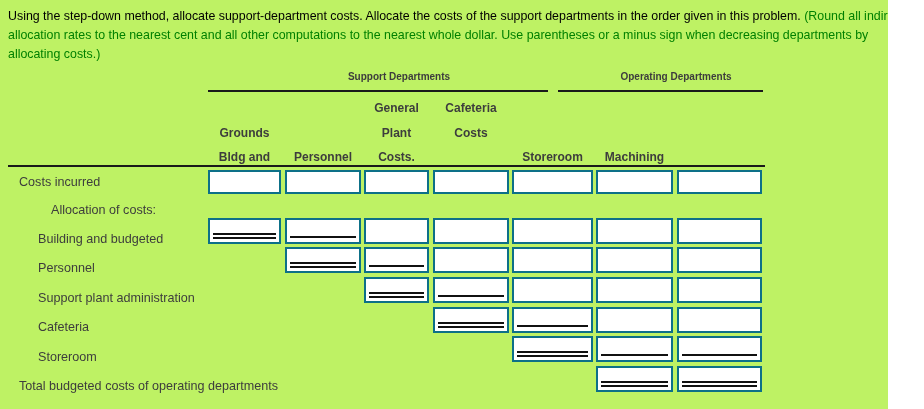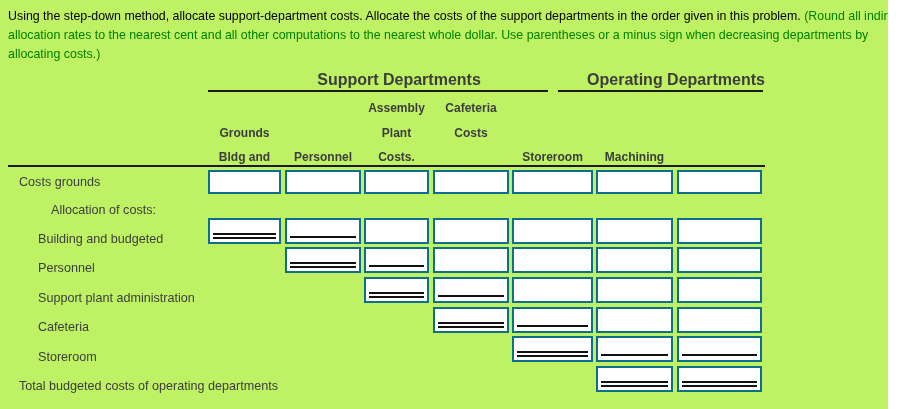--- a/index.html
+++ b/index.html
@@ -2,21 +2,21 @@
 <html style="--input-border: #0d7088; --note-green: #008000; --rule: #1a1a1a; --text: #3d3d3d;"><head>
 <meta charset="utf-8">
 <style>
   html,body{margin:0;padding:0;background:#fff;}
   #page{position:relative;width:888px;height:409px;background:#bef264;overflow:hidden;
         font-family:"Liberation Sans","DejaVu Sans",sans-serif;}
   #instructions{position:absolute;left:8px;top:7px;width:908px;
         font-size:12.4px;line-height:19px;color:#000;}
   .green-note{color:var(--note-green,#008000);}
   .group-label{position:absolute;top:71px;transform:translateX(-50%);
-        font-size:16px;font-weight:bold;color:var(--text,#3d3d3d);white-space:nowrap;}
+        font-size:10px;font-weight:bold;color:var(--text,#3d3d3d);white-space:nowrap;}
   .hline{position:absolute;height:2px;background:var(--rule,#1a1a1a);}
   .col-head{position:absolute;top:96px;text-align:center;font-size:12px;font-weight:bold;
         color:var(--text,#3d3d3d);}
   .col-head .hl{line-height:24.5px;height:24.5px;white-space:nowrap;}
   .row-label{position:absolute;font-size:12.6px;color:var(--text,#3d3d3d);white-space:nowrap;}
   .box{position:absolute;background:#fff;border:2px solid var(--input-border,#0d7088);
         box-sizing:border-box;}
   .box input{position:absolute;left:0;top:0;width:100%;height:100%;border:none;outline:none;
         background:transparent;font-family:"Liberation Sans",sans-serif;font-size:12px;
         color:#000;padding:0 3px;box-sizing:border-box;}
@@ -41,21 +41,21 @@
         <div class="hl"></div>
         <div class="hl">Grounds</div>
         <div class="hl">Bldg and</div>
       </div>
       <div class="col-head" style="left: 285px; width: 76px;">
         <div class="hl"></div>
         <div class="hl"></div>
         <div class="hl">Personnel</div>
       </div>
       <div class="col-head" style="left: 364px; width: 65px;">
-        <div class="hl">Assembly</div>
+        <div class="hl">General</div>
         <div class="hl">Plant</div>
         <div class="hl">Costs.</div>
       </div>
       <div class="col-head" style="left: 433px; width: 76px;">
         <div class="hl">Cafeteria</div>
         <div class="hl">Costs</div>
       </div>
       <div class="col-head" style="left: 512px; width: 81px;">
         <div class="hl"></div>
         <div class="hl"></div>
@@ -65,21 +65,21 @@
         <div class="hl"></div>
         <div class="hl"></div>
         <div class="hl">Machining</div>
       </div>
       <div class="col-head" style="left: 677px; width: 85px;">
         <div class="hl"></div>
         <div class="hl"></div>
       </div>
     </div>
   <div id="row-area">
-      <div class="row-label" style="left: 19px; top: 175px;">Costs grounds</div>
+      <div class="row-label" style="left: 19px; top: 175px;">Costs incurred</div>
       <div class="box" style="left: 208px; top: 170px; width: 73px; height: 24px;">
         <input type="text" style="">
       </div>
       <div class="box" style="left: 285px; top: 170px; width: 76px; height: 24px;">
         <input type="text" style="">
       </div>
       <div class="box" style="left: 364px; top: 170px; width: 65px; height: 24px;">
         <input type="text" style="">
       </div>
       <div class="box" style="left: 433px; top: 170px; width: 76px; height: 24px;">

